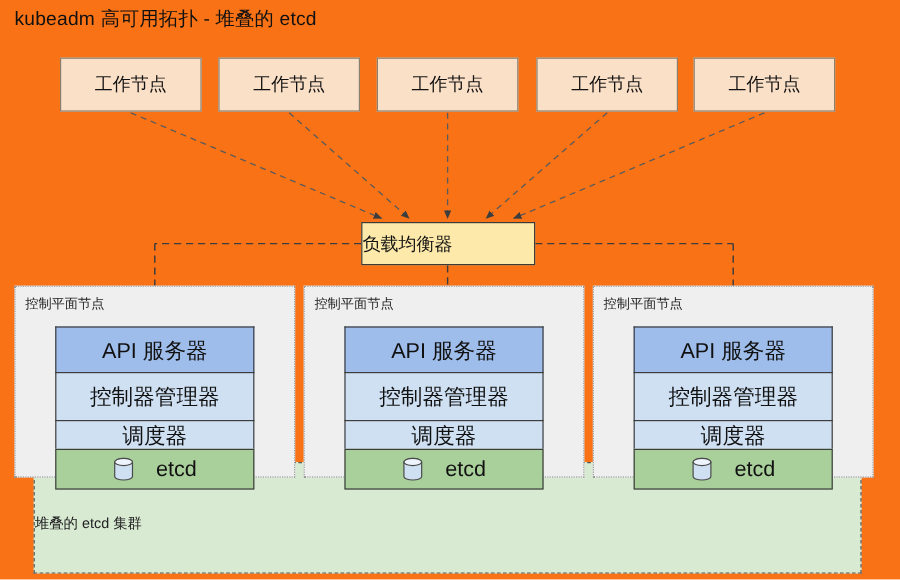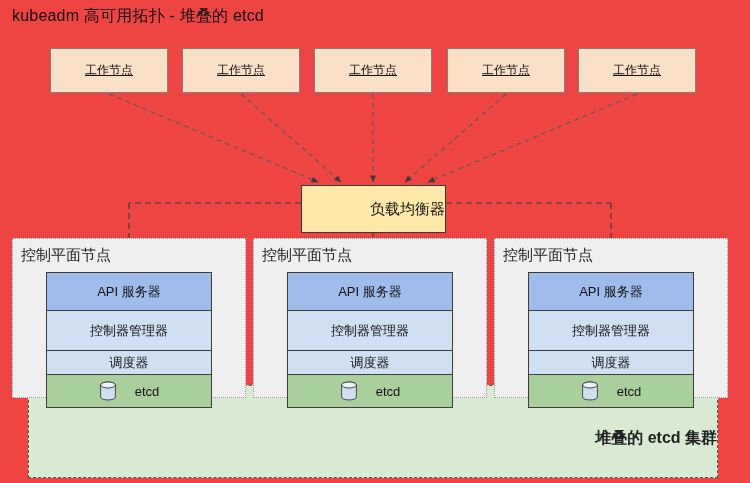--- a/index.html
+++ b/index.html
@@ -9,21 +9,21 @@
   }
   body {
     font-family: "Liberation Sans", "DejaVu Sans", sans-serif;
     color: #1a1a1a;
   }
   #canvas {
     position: relative;
     width: 750px;
     height: 483px;
     overflow: hidden;
-    background: #ef4444;
+    background: #f97316;
   }
   #wires {
     position: absolute;
     left: 0;
     top: 0;
     width: 750px;
     height: 483px;
     pointer-events: none;
   }
 
@@ -41,37 +41,36 @@
     position: absolute;
     top: 48px;
     width: 118px;
     height: 45px;
     background: #fbe0c8;
     border: 1px solid #8a8070;
     box-sizing: border-box;
     display: flex;
     align-items: center;
     justify-content: center;
-    font-size: 12px;
-    color: #111111;
-    text-decoration: underline;
+    font-size: 15px;
+    color: #111111;
   }
 
   .lb {
     position: absolute;
     left: 301px;
     top: 185px;
     width: 145px;
-    height: 48px;
+    height: 36px;
     background: #fde9a9;
     border: 1px solid #3b3b3b;
     box-sizing: border-box;
     display: flex;
     align-items: center;
-    justify-content: flex-end;
+    justify-content: flex-start;
     font-size: 15px;
     color: #111111;
     z-index: 5;
   }
 
   .cluster-region {
     position: absolute;
     left: 28px;
     top: 385px;
     width: 690px;
@@ -79,60 +78,59 @@
     background: #d9ead3;
     border: 1.5px dashed #555555;
     box-sizing: border-box;
     z-index: 1;
   }
   .cluster-label {
     position: absolute;
     left: 0;
     right: 0;
     top: 42px;
-    text-align: right;
-    font-size: 16px;
+    text-align: left;
+    font-size: 12px;
     color: #222222;
-    font-weight: bold;
   }
 
   .cp-node {
     position: absolute;
     top: 238px;
     width: 234px;
     height: 160px;
     background: #efefef;
     border: 1px dotted #9a9a9a;
     box-sizing: border-box;
     z-index: 2;
   }
   .cp-label {
     position: absolute;
     left: 8px;
     top: 7px;
-    font-size: 15px;
+    font-size: 11px;
     color: #222222;
   }
 
   .stack {
     position: absolute;
     left: 34px;
     top: 34px;
     width: 166px;
     z-index: 3;
   }
   .stack-cell {
     position: relative;
     box-sizing: border-box;
     border: 1px solid #3d3d3d;
     border-bottom: none;
     display: flex;
     align-items: center;
     justify-content: center;
-    font-size: 13px;
+    font-size: 18px;
     color: #111111;
   }
   .stack-cell.apiserver {
     height: 38px;
     background: #9fbdea;
   }
   .stack-cell.ctrl {
     height: 40px;
     background: #cfe0f3;
   }

